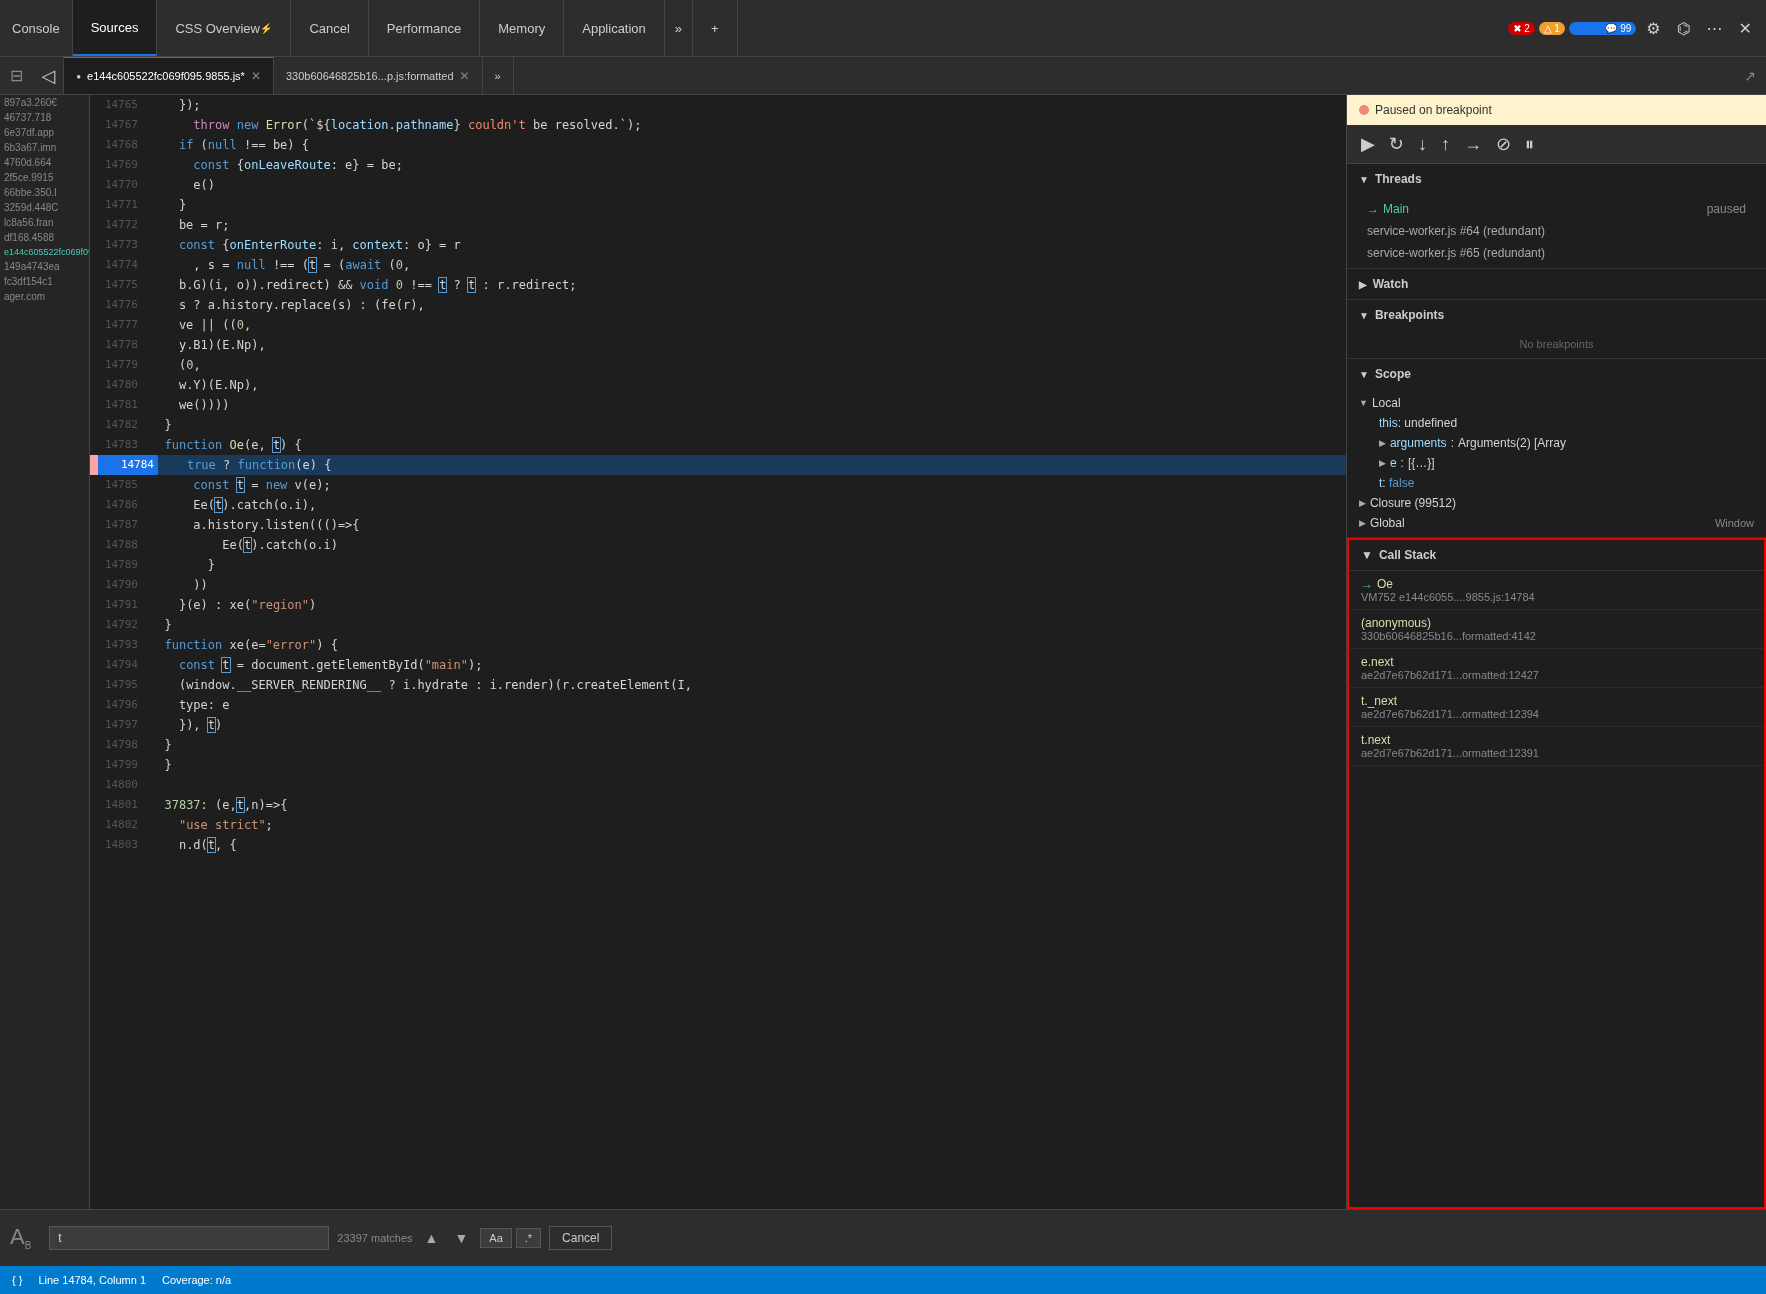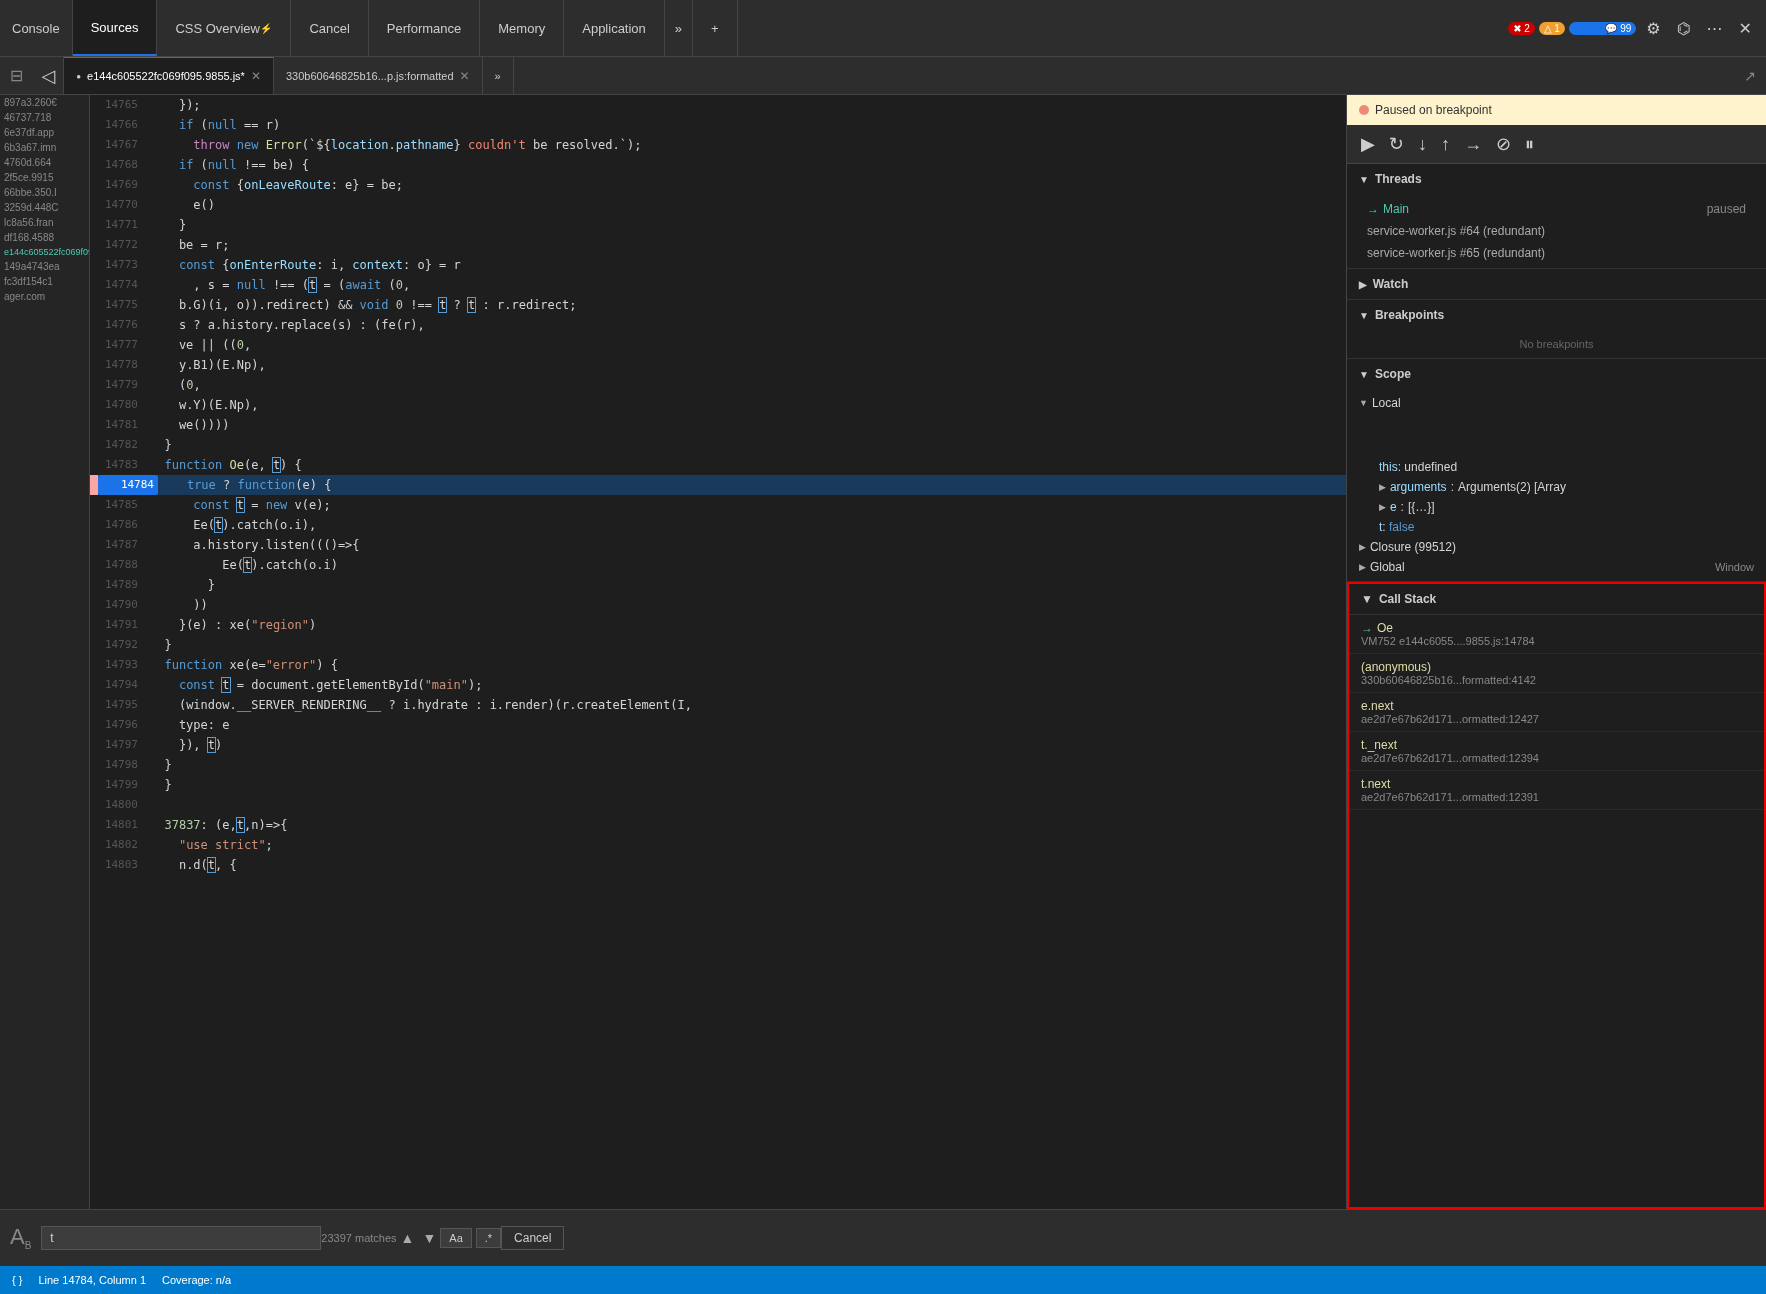--- a/index.html
+++ b/index.html
@@ -76,21 +76,21 @@
 
     
     .call-stack-panel { border: 2px solid #e00; flex: 1; overflow: hidden; display: flex; flex-direction: column; }
     .call-stack-header { display: flex; align-items: center; padding: 8px 12px; font-size: 12px; font-weight: bold; color: #ccc; gap: 6px; border-bottom: 1px solid #333; }
     .call-stack-item { padding: 6px 12px; border-bottom: 1px solid #2a2a2a; cursor: pointer; }
     .call-stack-item .fn-name { color: #dcdcaa; font-size: 12px; display: flex; align-items: center; gap: 4px; }
     .call-stack-item .fn-name .arrow { color: #4ec9b0; }
     .call-stack-item .fn-loc { color: #888; font-size: 11px; }
 
     
-    .bottom-bar { height: 57px; background: #2d2d2d; border-top: 1px solid #444; display: flex; align-items: center; gap: 0; }
+    .bottom-bar { height: 57px; background: #2d2d2d; border-top: 1px solid #444; display: flex; align-items: center; gap: 8px; }
     .search-input { background: #3c3c3c; border: 1px solid #555; color: #d4d4d4; padding: 4px 8px; font-size: 12px; width: 280px; }
     .search-matches { color: #888; font-size: 11px; white-space: nowrap; }
     .search-btn { background: none; border: none; color: #aaa; cursor: pointer; font-size: 14px; padding: 4px; }
     .search-cancel { background: none; border: 1px solid #555; color: #ccc; padding: 4px 12px; cursor: pointer; font-size: 12px; }
     .search-options { display: flex; gap: 4px; }
     .search-option-btn { background: #3c3c3c; border: 1px solid #555; color: #ccc; padding: 3px 8px; cursor: pointer; font-size: 11px; }
 
     .status-bar { height: 28px; background: #007acc; display: flex; align-items: center; padding: 0 12px; gap: 16px; font-size: 11px; color: #fff; }
     .status-item { display: flex; align-items: center; gap: 4px; }
     .toolbar-btn { background: none; border: none; color: #ccc; font-size: 18px; cursor: pointer; padding: 4px 6px; }
@@ -182,24 +182,20 @@
   </div>
 
   <div class="code-area">
     <div class="code-content" style="font-family: 'Consolas', monospace; font-size: 12px; line-height: 20px;">
 
       <div class="code-line">
         <span class="line-num">14765</span>
         <span class="line-code">    <span class="op">});</span></span>
       </div>
       <div class="code-line">
-        <span class="line-num">14766</span>
-        <span class="line-code">    <span class="kw">if</span> <span class="op">(</span><span class="kw">null</span> <span class="op">==</span> r<span class="op">)</span></span>
-      </div>
-      <div class="code-line">
         <span class="line-num">14767</span>
         <span class="line-code">      <span class="kw2">throw</span> <span class="kw">new</span> <span class="fn">Error</span><span class="op">(`${</span><span class="param">location</span><span class="op">.</span><span class="param">pathname</span><span class="op">}</span> <span class="err">couldn't</span> be resolved.<span class="op">`);</span></span>
       </div>
       <div class="code-line">
         <span class="line-num">14768</span>
         <span class="line-code">    <span class="kw">if</span> <span class="op">(</span><span class="kw">null</span> <span class="op">!==</span> be<span class="op">) {</span></span>
       </div>
       <div class="code-line">
         <span class="line-num">14769</span>
         <span class="line-code">      <span class="kw">const</span> <span class="op">{</span><span class="param">onLeaveRoute</span><span class="op">:</span> e<span class="op">}</span> <span class="op">=</span> be<span class="op">;</span></span>
@@ -400,21 +396,21 @@
       <div class="section-header">
         <span class="triangle">▼</span>
         <span>Scope</span>
       </div>
       <div class="section-content">
 
         <div class="scope-group">
           <span class="tri">▼</span>
           <span>Local</span>
         </div>
-        <div class="scope-item" style="padding-left:32px;margin-top:44px;">
+        <div class="scope-item" style="padding-left:32px;">
           <span class="key">this</span><span>: </span><span class="op">undefined</span>
         </div>
         <div class="scope-item" style="padding-left:32px; display:flex; align-items:center; gap:4px; cursor:pointer;">
           <span style="font-size:9px;color:#aaa;">▶</span>
           <span class="key">arguments</span>
             <span>: </span>
             <span class="op">Arguments(2) [Array</span>
         </div>
         <div class="scope-item" style="padding-left:32px; display:flex; align-items:center; gap:4px; cursor:pointer;">
           <span style="font-size:9px;color:#aaa;">▶</span>

